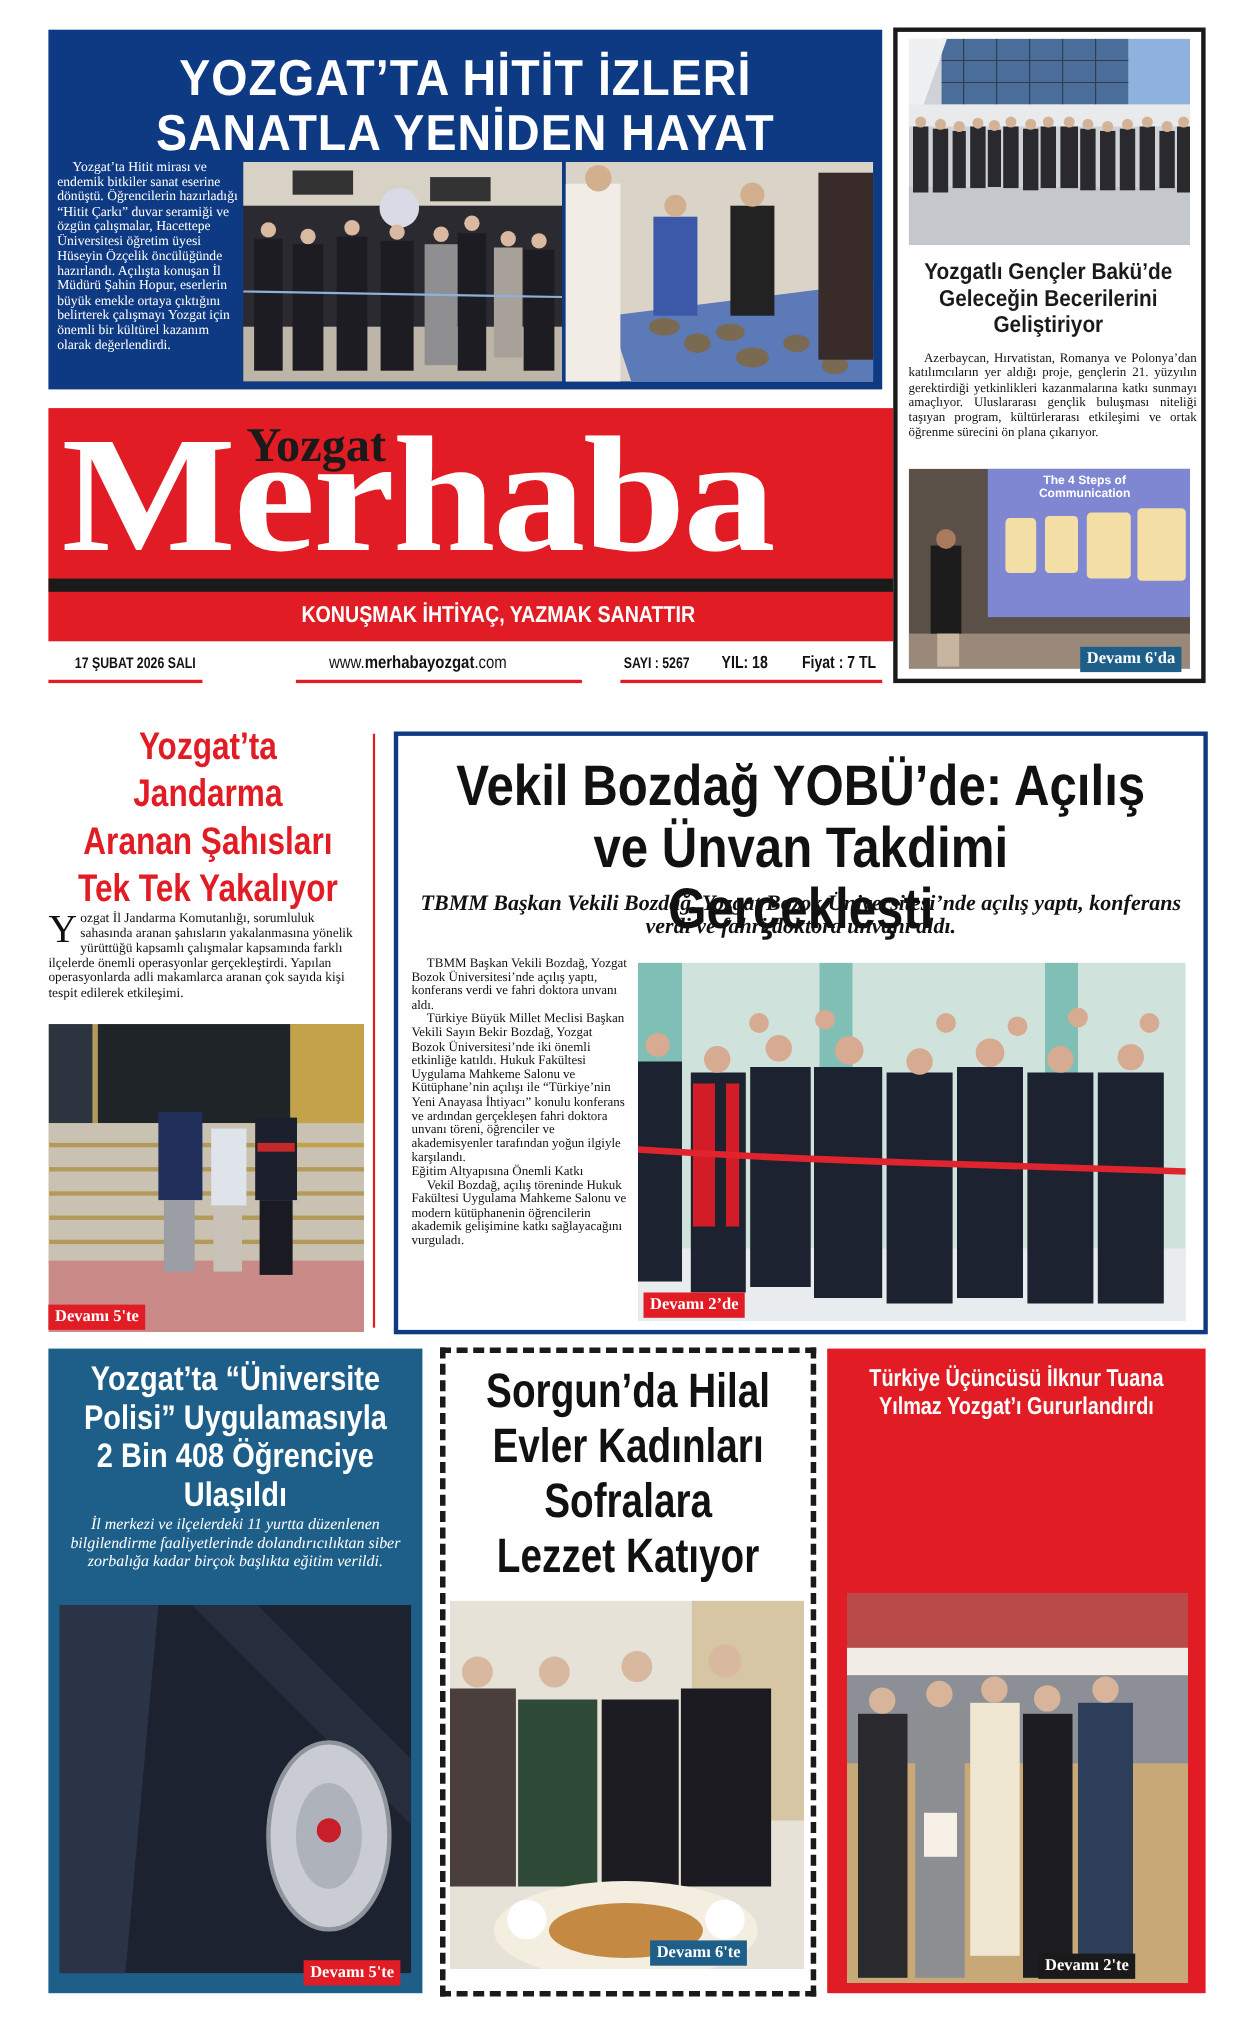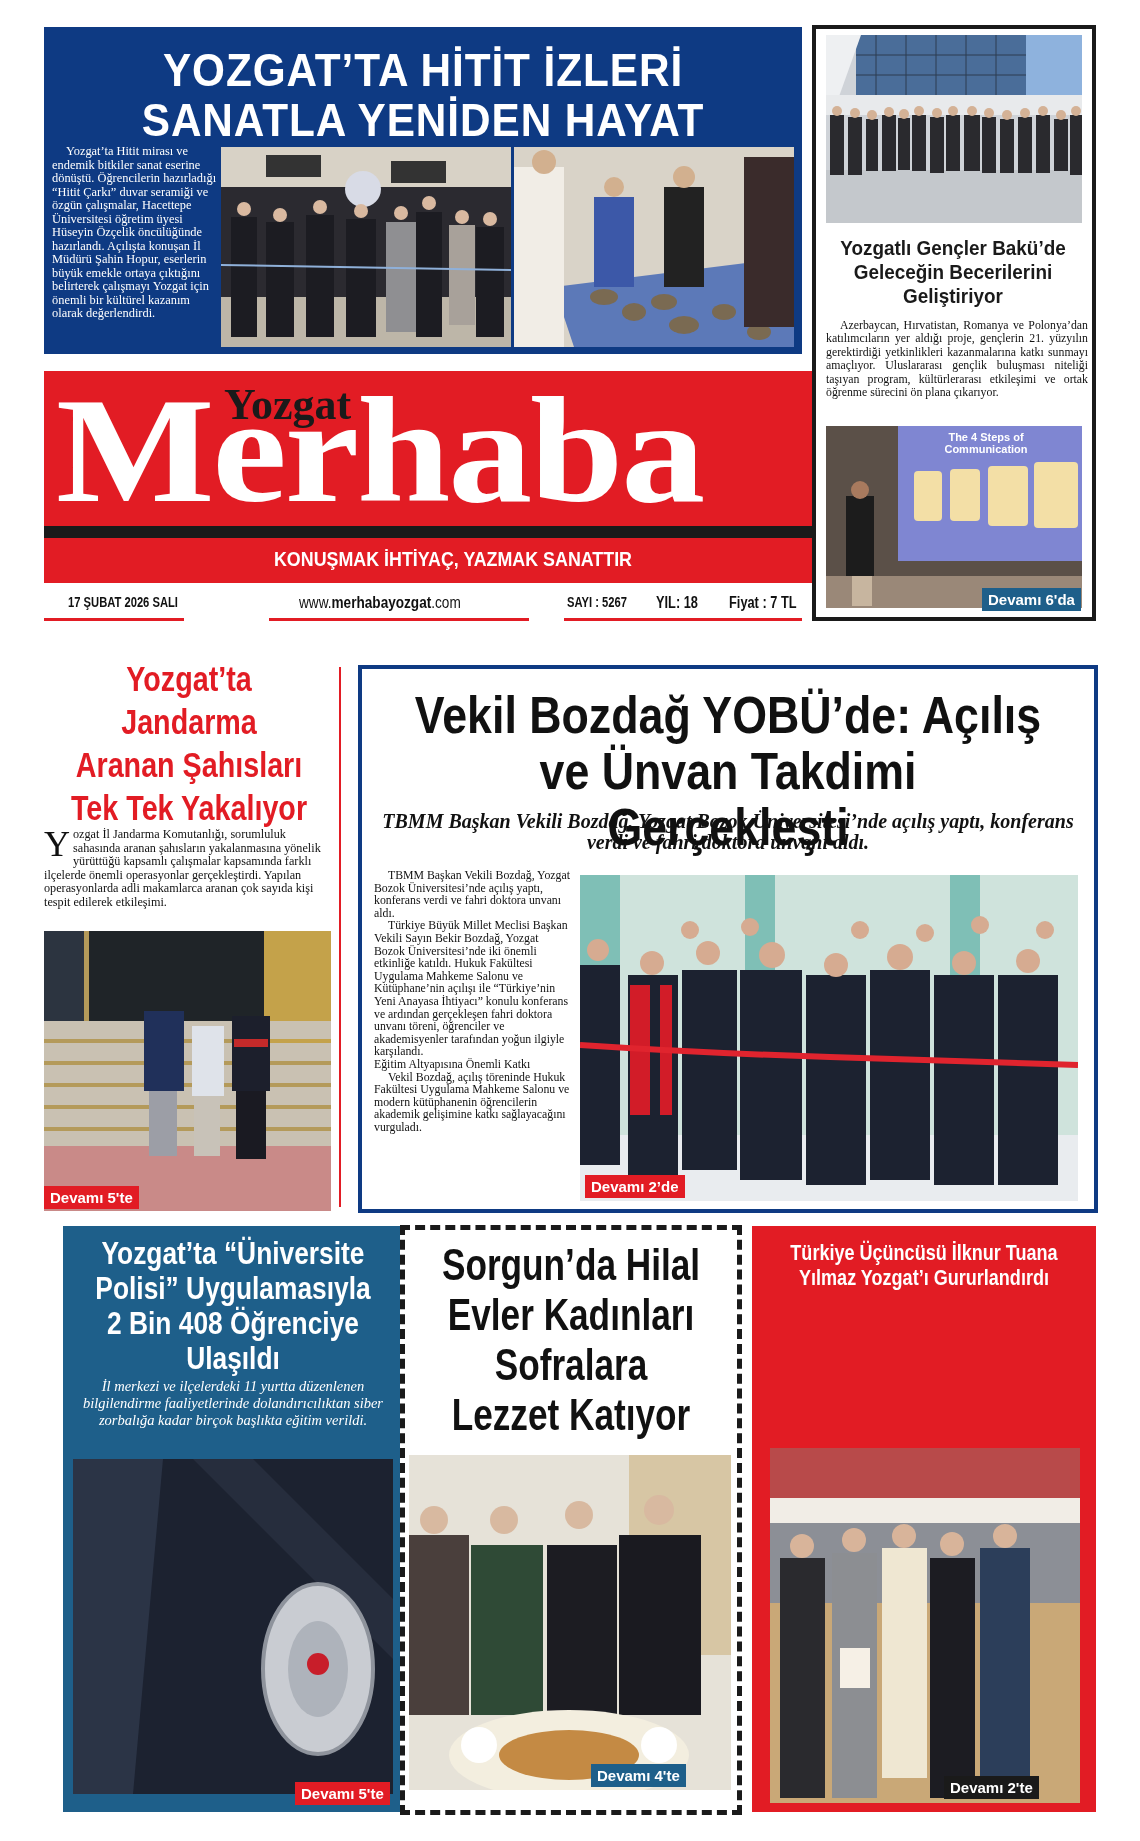--- a/index.html
+++ b/index.html
@@ -26,36 +26,36 @@
 
   #dateline { left: 44px; top: 590px; width: 758px; height: 28px; font-family: "Liberation Sans", sans-serif; font-weight: 700; font-size: 14px; }
   #dateline span { position: absolute; top: 4px; white-space: nowrap; }
   #dateline .rule { position: absolute; top: 28px; height: 3px; background: #e21c24; }
 
   
   #baku { left: 812px; top: 25px; width: 284px; height: 596px; border: 4px solid #1a1a1a; background: #fff; }
   #baku .title { position: absolute; left: 6px; top: 207px; width: 262px; text-align: center; font-family: "Liberation Sans", sans-serif; font-weight: 900; font-size: 21px; line-height: 24px; color: #1a1a1a; transform: scaleX(0.9); }
   #baku .body { position: absolute; left: 10px; top: 290px; width: 262px; font-size: 11.8px; line-height: 13.4px; text-align: justify; }
 
-  .badge { position: absolute; color: #fff; font-family: Liberation Sans, sans-serif; font-weight: 700; font-size: 15px; padding: 3px 6px; white-space: nowrap; }
+  .badge { position: absolute; color: #fff; font-family: Liberation Serif, serif; font-weight: 700; font-size: 15px; padding: 3px 6px; white-space: nowrap; }
 
   
   #jand-title { left: 44px; top: 657px; width: 290px; text-align: center; color: #e21c24; font-family: "Liberation Sans", sans-serif; font-weight: 900; font-size: 35px; line-height: 43px; transform: scaleX(0.82); }
   #jand-body { left: 44px; top: 828px; width: 286px; font-size: 12.2px; line-height: 13.6px; }
   #jand-body .drop { float: left; font-size: 36px; line-height: 28px; margin-right: 3px; margin-top: 2px; }
   #divider-red { left: 339px; top: 667px; width: 2px; height: 540px; background: #e21c24; }
 
   
   #main { left: 358px; top: 665px; width: 740px; height: 548px; border: 4px solid #0e3a83; background: #fff; }
   #main .title { position: absolute; left: 0; top: 18px; width: 100%; text-align: center; font-family: "Liberation Sans", sans-serif; font-weight: 900; font-size: 52px; line-height: 56px; color: #111; transform: scaleX(0.86); }
   #main .sub { position: absolute; left: 10px; top: 142px; width: 712px; text-align: center; font-family: "Liberation Serif", serif; font-style: italic; font-weight: 700; font-size: 20px; line-height: 21px; }
   #main .body { position: absolute; left: 12px; top: 200px; width: 198px; font-size: 11.8px; line-height: 12.6px; }
 
   
-  #polis { left: 44px; top: 1226px; width: 340px; height: 586px; background: #1e5f8a; margin-left: 19px; }
+  #polis { left: 44px; top: 1226px; width: 340px; height: 586px; background: #1e5f8a; }
   #polis .title { position: absolute; left: 0; top: 10px; width: 100%; text-align: center; color: #fff; font-family: "Liberation Sans", sans-serif; font-weight: 900; font-size: 31px; line-height: 35px; transform: scaleX(0.85); }
   #polis .sub { position: absolute; left: 8px; top: 152px; width: 324px; text-align: center; color: #fff; font-style: italic; font-weight: 400; font-size: 14.5px; line-height: 17px; }
 
   #sorgun { left: 400px; top: 1225px; width: 342px; height: 590px; border: 5px dashed #1a1a1a; background: #fff; }
   #sorgun .title { position: absolute; left: 0; top: 10px; width: 100%; text-align: center; font-family: "Liberation Sans", sans-serif; font-weight: 900; font-size: 44px; line-height: 50px; color: #111; transform: scaleX(0.8); }
 
   #tuana { left: 752px; top: 1226px; width: 344px; height: 586px; background: #e21c24; }
   #tuana .title { position: absolute; left: 0; top: 14px; width: 100%; text-align: center; color: #fff; font-family: "Liberation Sans", sans-serif; font-weight: 900; font-size: 22px; line-height: 25px; transform: scaleX(0.82); }
   #tuana .sub { position: absolute; left: 12px; top: 78px; width: 320px; text-align: center; color: #fff; font-style: italic; font-weight: 700; font-size: 16.5px; line-height: 19.5px; }
 </style>
@@ -331,21 +331,21 @@
           <circle cx="95" cy="65" r="14"></circle>
           <circle cx="170" cy="60" r="14"></circle>
           <circle cx="250" cy="55" r="15"></circle>
         </g>
       <ellipse cx="160" cy="300" rx="120" ry="45" fill="#f3eedf"></ellipse>
       <ellipse cx="160" cy="300" rx="70" ry="25" fill="#c48a44"></ellipse>
       <circle cx="70" cy="290" r="18" fill="#fff"></circle>
         <circle cx="250" cy="290" r="18" fill="#fff"></circle>
     </svg>
   </div>
-  <div class="badge" style="left:186px;top:534px;background:#1e5f8a;">Devamı 4'te</div>
+  <div class="badge" style="left:186px;top:534px;background:#1e5f8a;">Devamı 6'te</div>
 </section>
 
 <section id="tuana" class="abs">
   <h2 class="title">Türkiye Üçüncüsü İlknur Tuana Yılmaz Yozgat’ı Gururlandırdı</h2>
   <div class="photo" style="left:18px;top:222px;width:310px;height:355px;">
     <svg viewBox="0 0 310 355" preserveAspectRatio="none">
       <rect width="310" height="355" fill="#c9a877"></rect>
       <rect x="0" y="0" width="310" height="60" fill="#b84a4a"></rect>
       <rect x="0" y="50" width="310" height="25" fill="#f1ede6"></rect>
       <rect x="0" y="75" width="310" height="80" fill="#8c8f96"></rect>

